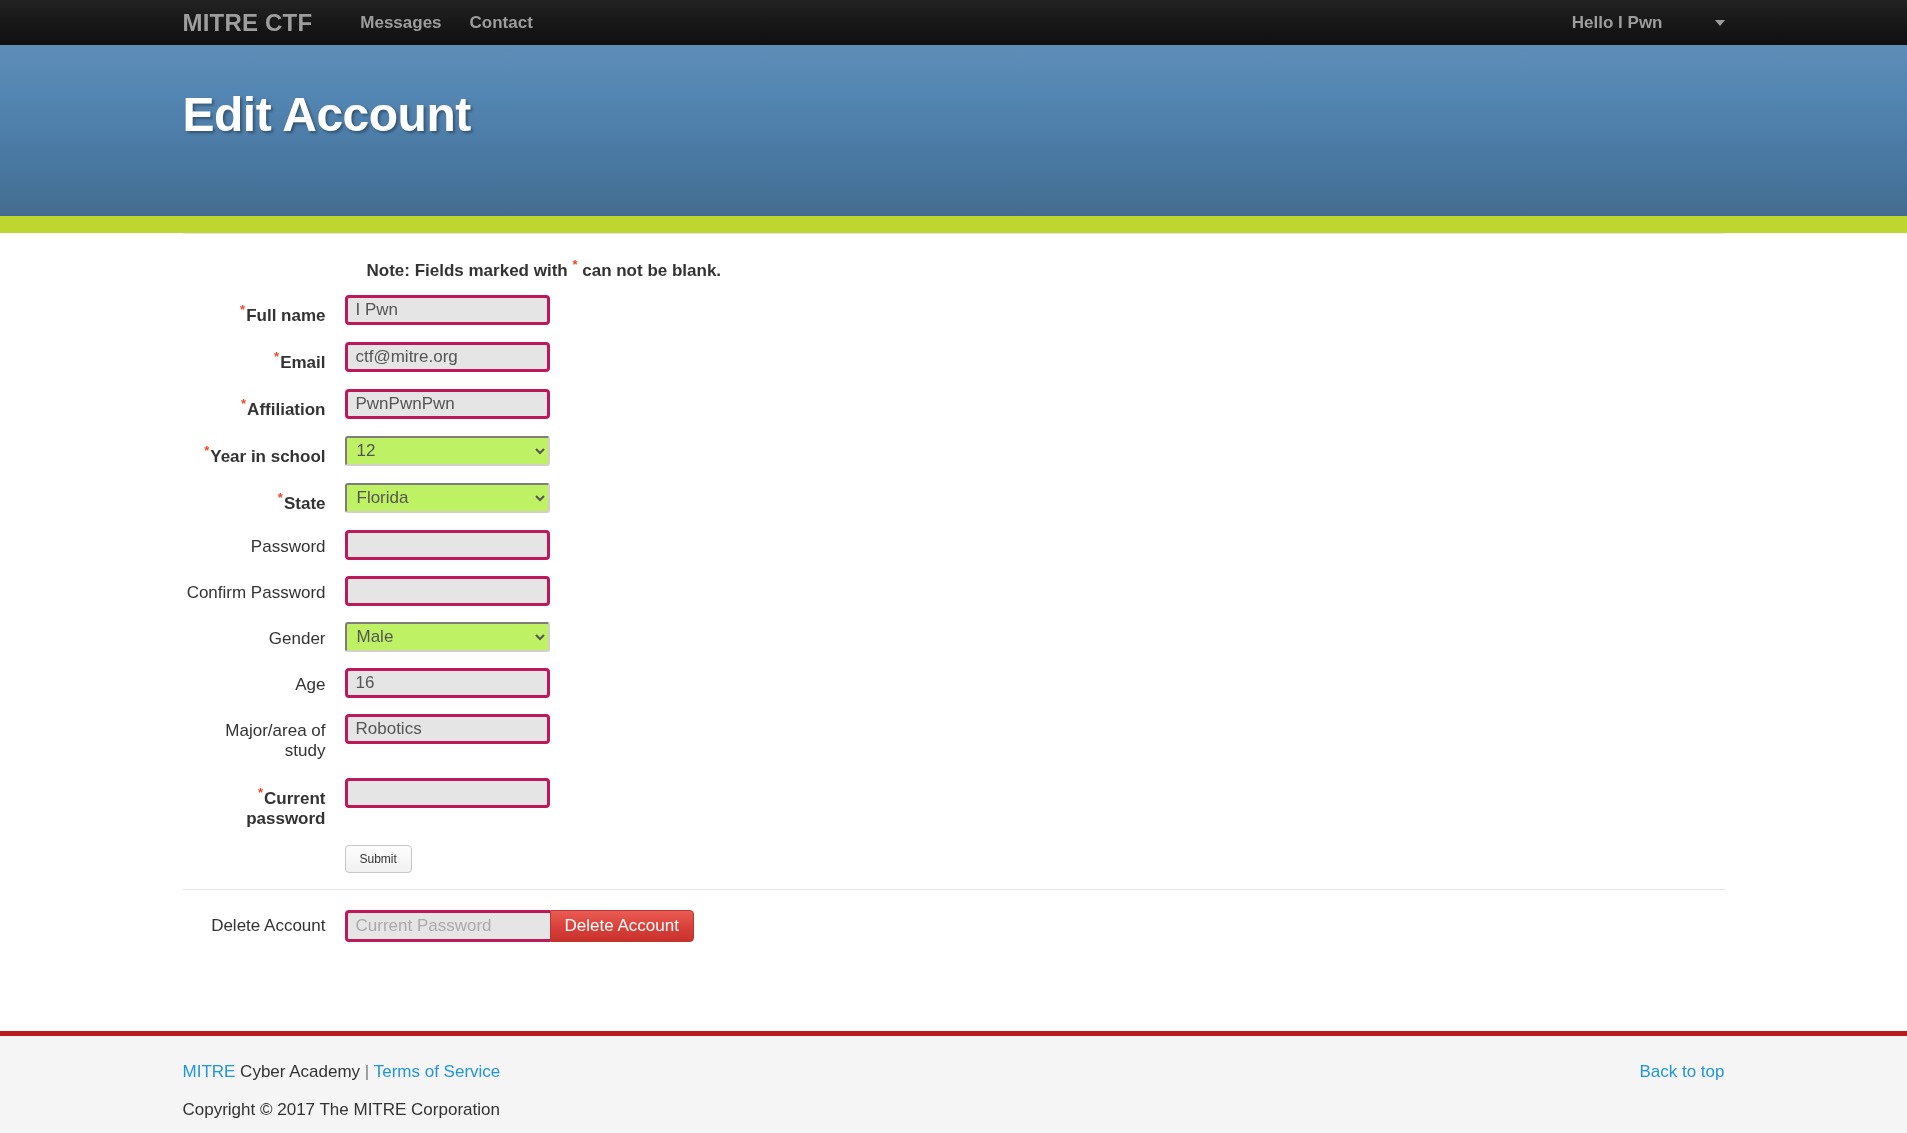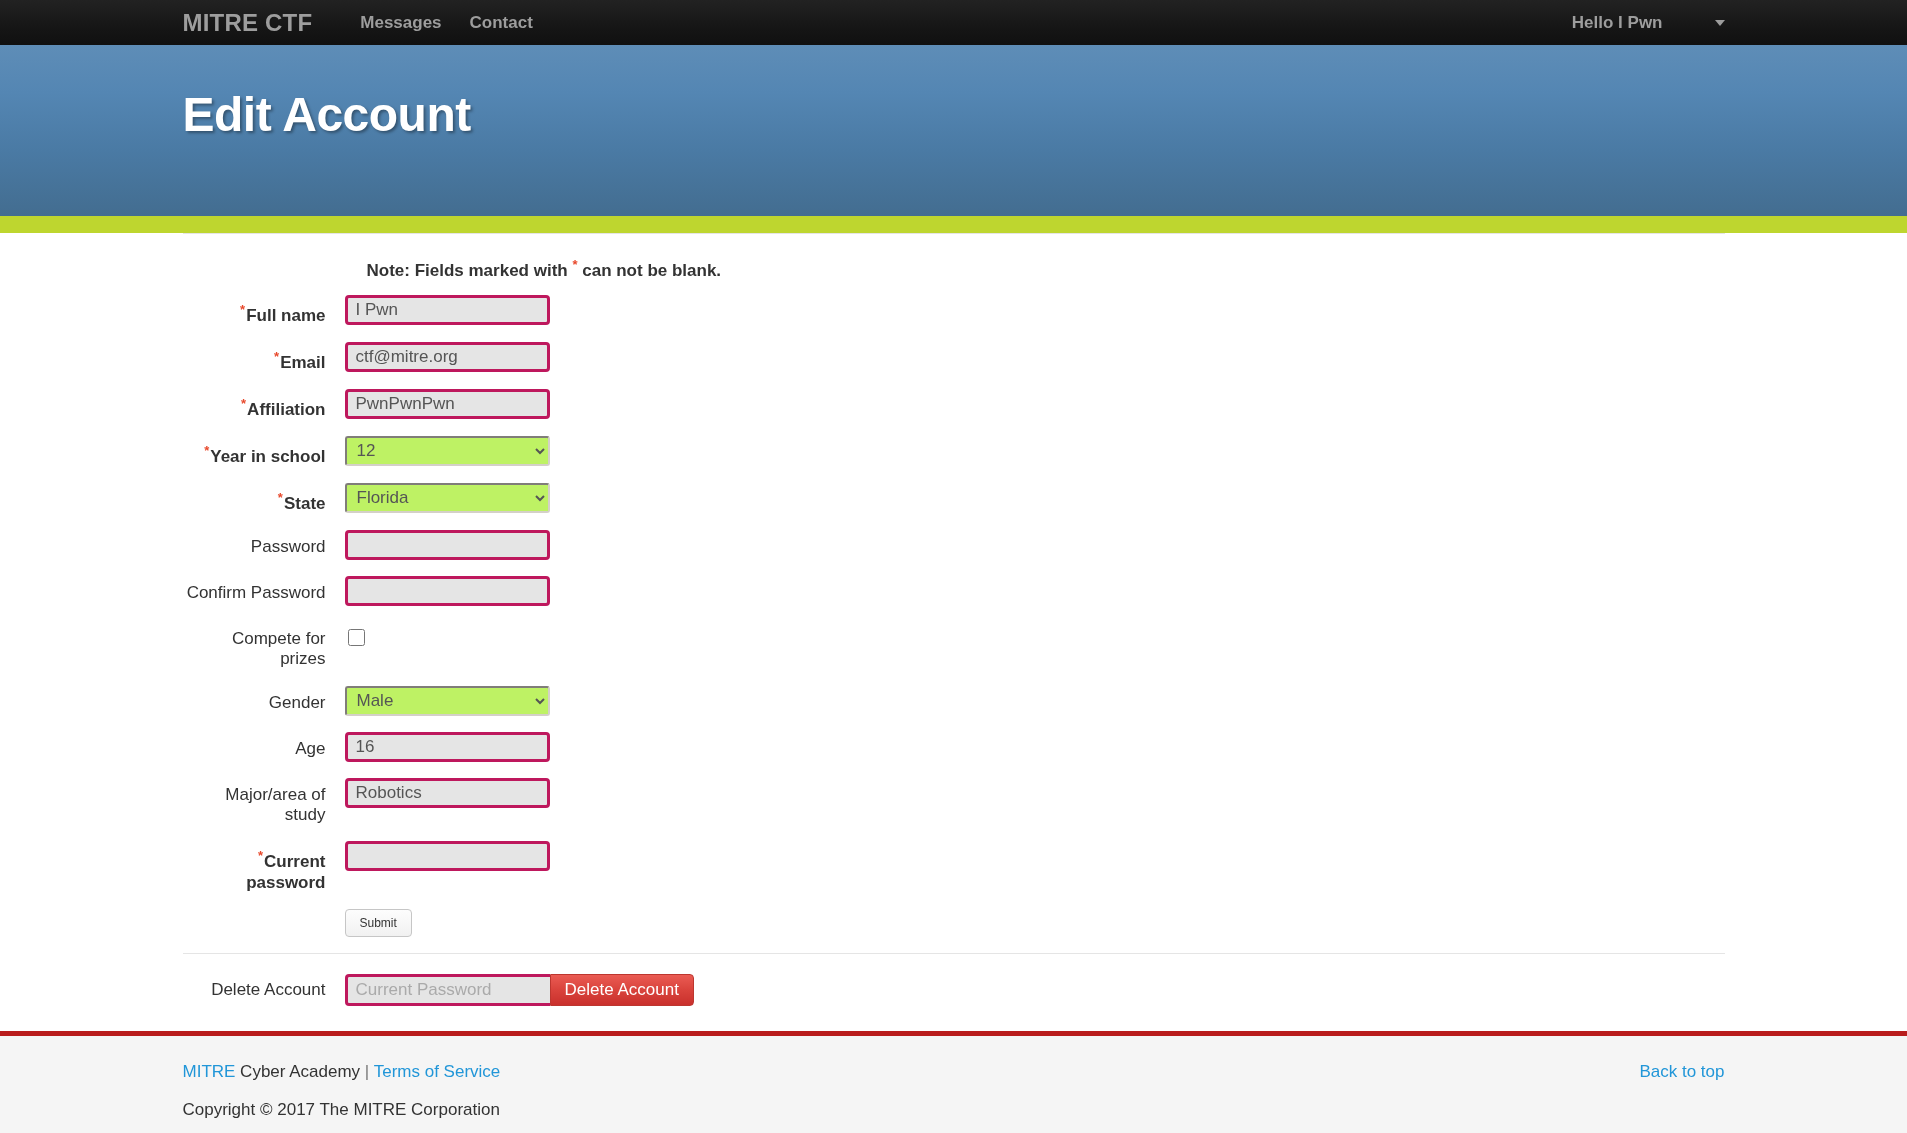--- a/index.html
+++ b/index.html
@@ -316,26 +316,20 @@
       </div>
     </div>
 
     <div class="frow">
       <div class="flabel"><span>Confirm Password</span></div>
       <div class="fctl">
         <input class="txt" type="password" value="" style="">
       </div>
     </div>
 
-    <div class="frow">
-      <div class="flabel"><span>Compete for prizes</span></div>
-      <div class="fctl">
-        <input class="cbx" type="checkbox" style="">
-      </div>
-    </div>
 
     <div class="frow">
       <div class="flabel"><span>Gender</span></div>
       <div class="fctl">
         <select class="sel">
           <option>Male</option>
         </select>
       </div>
     </div>
 

